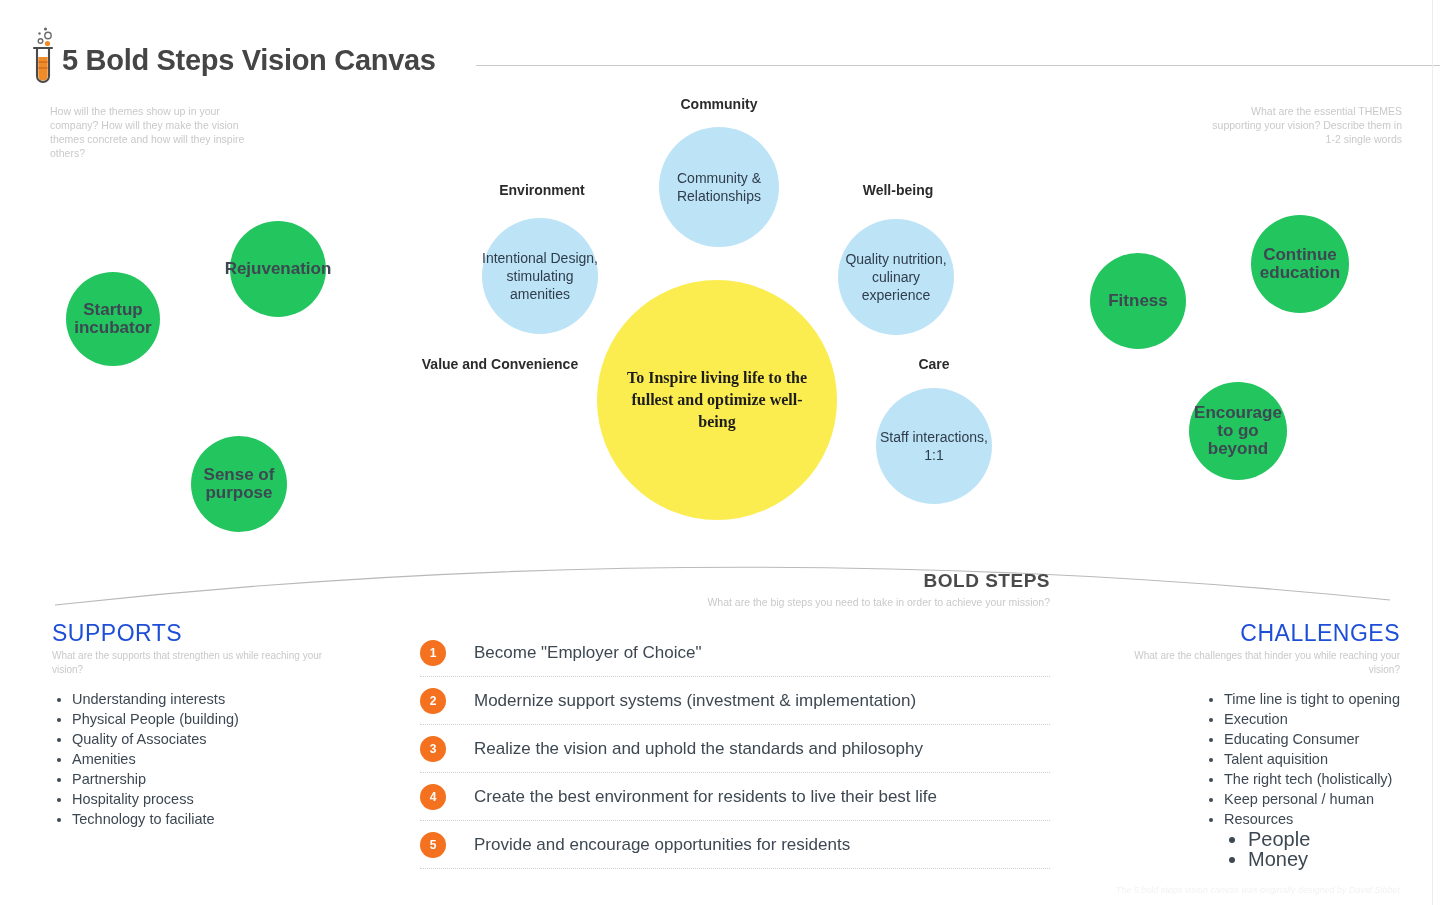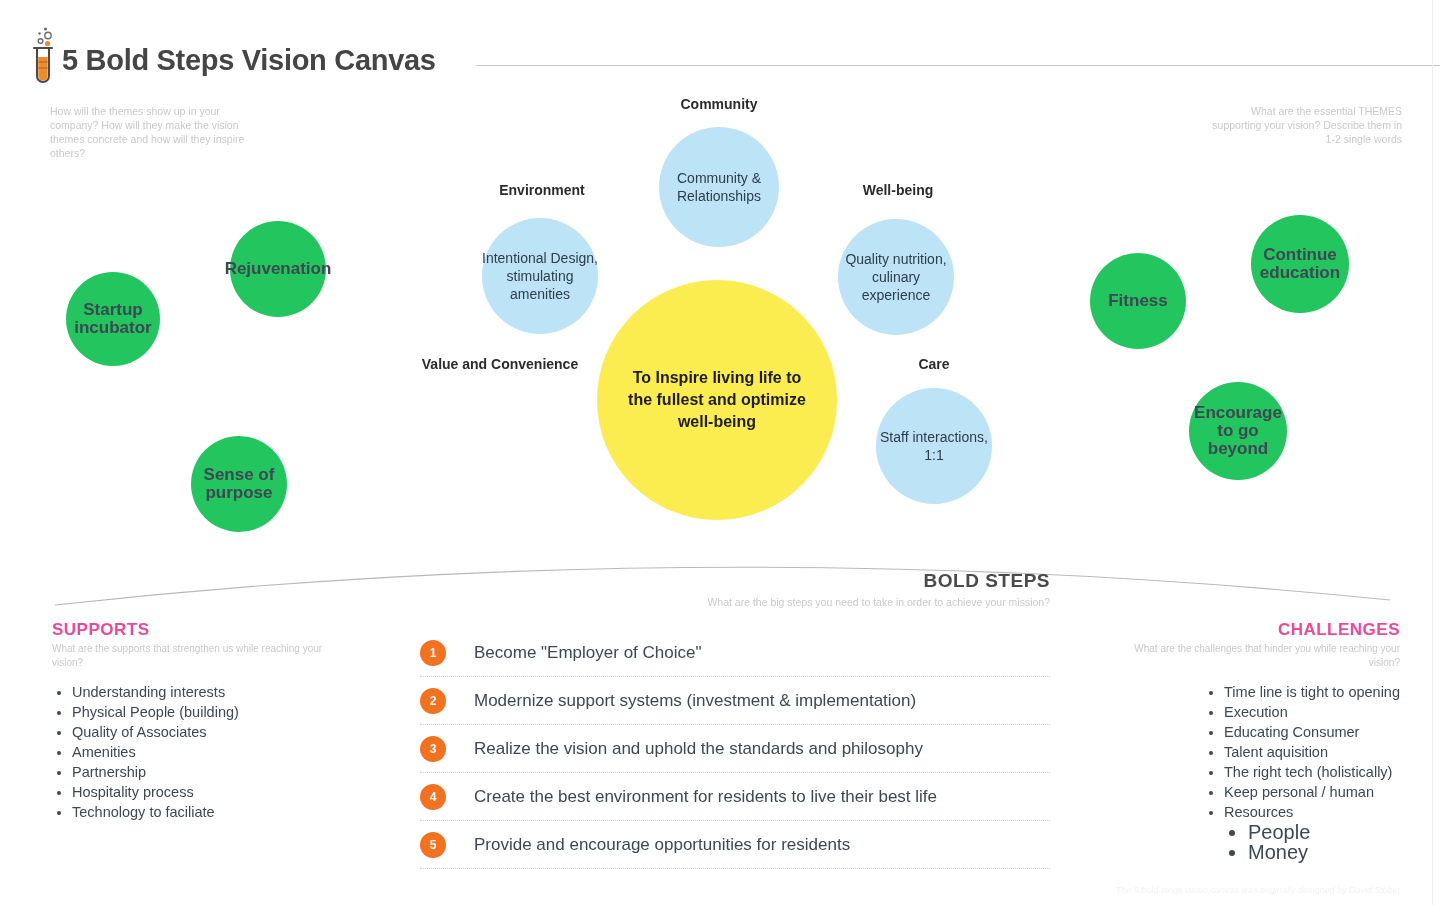--- a/index.html
+++ b/index.html
@@ -47,21 +47,21 @@
   }
   .theme-label{
     position:absolute;font-size:14px;font-weight:bold;color:#2b2b2b;
     text-align:center;white-space:nowrap;
   }
 
   
   .arc{position:absolute;left:0;top:540px;width:1440px;height:80px;}
 
   
-  .sec-title{font-size:17px;font-weight:bold;color:#ec4899;letter-spacing:0.5px;}
+  .sec-title{font-size:23px;font-weight:normal;color:#1d4ed8;letter-spacing:0.5px;}
   .sec-sub{font-size:10px;line-height:14px;color:#c9c9c9;}
 
   .supports{position:absolute;left:50px;top:620px;width:280px;}
   .supports .sec-title{margin:0 0 2px 2px;}
   .supports .sec-sub{margin:0 0 10px 2px;}
   .challenges{position:absolute;right:40px;top:620px;width:280px;text-align:right;}
   .challenges .sec-sub{margin-top:2px;}
 
   ul.plainlist{margin:12px 0 0 0;padding-left:22px;list-style:disc;}
   ul.plainlist li{font-size:14.5px;line-height:20px;color:#3d4852;margin:0;}
@@ -148,21 +148,21 @@
   <div class="bubble inner" style="left:482px;top:218px;width:116px;height:116px;">
     <span>Intentional Design, stimulating amenities</span>
   </div>
   <div class="bubble inner" style="left:838px;top:219px;width:116px;height:116px;">
     <span>Quality nutrition, culinary experience</span>
   </div>
   <div class="bubble inner" style="left:876px;top:388px;width:116px;height:116px;">
     <span>Staff interactions, 1:1</span>
   </div>
 
-  <div class="bubble center" style="left:597px;top:280px;width:240px;height:240px;">
+  <div class="bubble center" style="left:597px;top:280px;width:240px;height:240px;font-family:Liberation Serif, serif;">
     <span style="padding:0 22px;">To Inspire living life to the fullest and optimize well-being</span>
   </div>
 
   <svg class="arc" viewBox="0 0 1440 80" preserveAspectRatio="none">
     <path d="M55 65 Q720 -8 1390 60" fill="none" stroke="#b9b9b9" stroke-width="1.1"></path>
   </svg>
 
   <div class="supports">
     <div class="sec-title">SUPPORTS</div>
     <div class="sec-sub">What are the supports that strengthen us while reaching your vision?</div>

